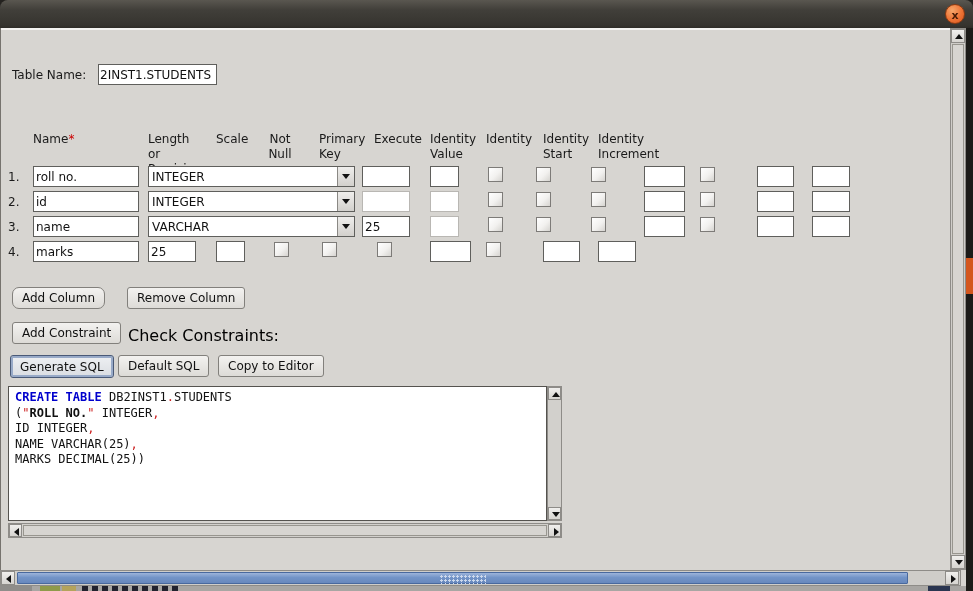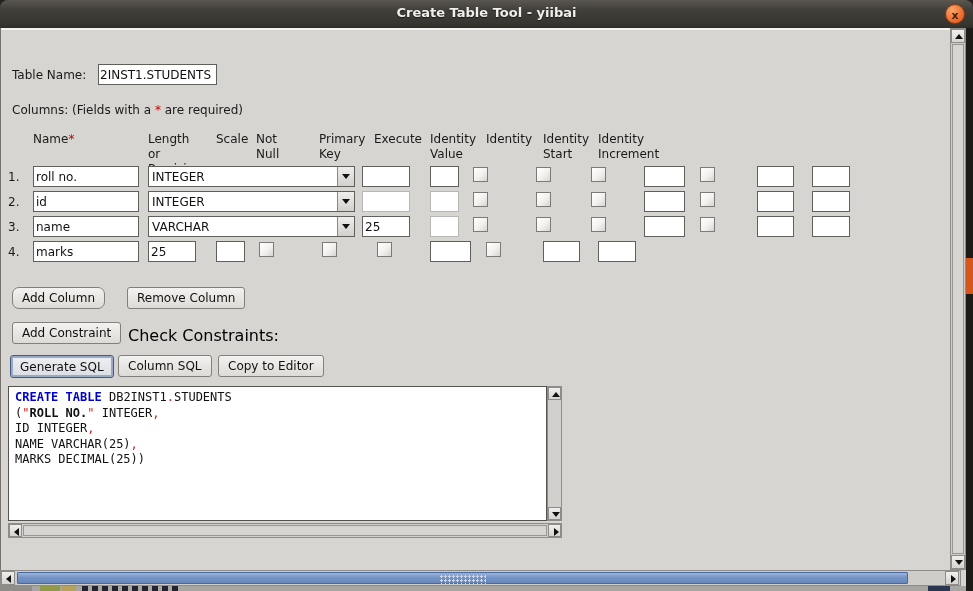--- a/index.html
+++ b/index.html
@@ -36,21 +36,21 @@
   
   .hdr { position:absolute; left:8px; top:104px; display:flex; align-items:flex-start; line-height:15px; }
   .rows { position:absolute; left:8px; top:136px; }
   .crow { display:flex; align-items:center; height:25px; }
 
   .c-num  { width:25px; }
   .c-name { width:106px; margin-right:9px; }
   .c-type { width:207px; margin-right:7px; }
   .c-len  { width:48px;  margin-right:20px; }
   .c-scale{ width:29px;  margin-right:11px; }
-  .c-nn   { width:48px;  margin-right:15px; }
+  .c-nn   { width:48px;  margin-right:15px;text-align:center; }
   .c-pk   { width:46px;  margin-right:9px; }
   .c-uniq { width:44px;  margin-right:12px; }
   .c-def  { width:44px;  margin-right:12px; }
   .c-ident{ width:46px;  margin-right:11px; }
   .c-idst { width:48px;  margin-right:7px; }
   .c-idinc{ width:62px; }
 
   .tin { height:21px; border:1px solid #5f5f5c; background:#fff; font-family:inherit; font-size:12px; padding:0 2px; color:#111; }
   .tin.dim { border-color:#b9b7b3; }
   input.c-name { width:106px; } input.c-len { width:48px; } input.c-scale { width:29px; }
@@ -106,34 +106,32 @@
   
   .bottom-strip { position:absolute; left:0; top:558px; width:966px; height:5px; background:#a8a6a3; overflow:hidden; }
   .frag { position:absolute; top:0; height:5px; }
 </style>
 </head>
 <body>
 
 <div class="window">
 
   <div class="titlebar">
-    <span class="title">Create Table Tool - yiibai</span>
     <div class="close-btn">
       <span>x</span>
     </div>
   </div>
 
   <div class="body">
     <div class="topline"></div>
     <div class="leftline"></div>
 
     <label class="tn-label">Table Name:</label>
     <input class="tn-input" value="2INST1.STUDENTS" style="">
 
-    <div class="cap"><span>Columns: (Fields with a </span><span class="star">*</span><span> are required)</span></div>
 
     <div class="hdr">
       <div class="hc c-num"></div>
       <div class="hc c-name"><span>Name</span><span class="star">*</span></div>
       <div class="hc c-len">
           <div>Length or</div>
           <div>Precision</div>
         </div>
       <div class="hc c-scale">
           <div>Scale</div>
@@ -241,21 +239,21 @@
       </div>
     </div>
 
     <button class="btn" style="left:12px; top:259px;border-radius:7px;">Add Column</button>
     <button class="btn" style="left:12px; top:294px;">Add Constraint</button>
 
     <button class="btn" style="left:127px; top:259px;">Remove Column</button>
     <span class="cc-label">Check Constraints:</span>
 
     <button class="btn btn-focus" style="left:10px; top:327px;">Generate SQL</button>
-    <button class="btn" style="left:118px; top:327px;">Column SQL</button>
+    <button class="btn" style="left:118px; top:327px;">Default SQL</button>
     <button class="btn" style="left:218px; top:327px;">Copy to Editor</button>
 
     <div class="sql-panel">
       <div class="sql-edit"><div><span class="s-kw">CREATE TABLE</span><span class="s-plain"> DB2INST1</span><span class="s-punct">.</span><span class="s-plain">STUDENTS</span></div><div><span class="s-plain">(</span><span class="s-punct">"</span><span class="s-ident">ROLL NO.</span><span class="s-punct">"</span><span class="s-plain"> INTEGER</span><span class="s-punct">,</span></div><div><span class="s-plain">ID INTEGER</span><span class="s-punct">,</span></div><div><span class="s-plain">NAME VARCHAR(25)</span><span class="s-punct">,</span></div><div><span class="s-plain">MARKS DECIMAL(25))</span></div></div>
       <div class="sql-vsb">
         <div class="sb-btn" style="left:0; top:0; width:13px; height:13px;">
             <i class="tri-u"></i>
           </div>
         <div class="sb-btn" style="left:0; bottom:0; width:13px; height:13px;">
             <i class="tri-d"></i>

